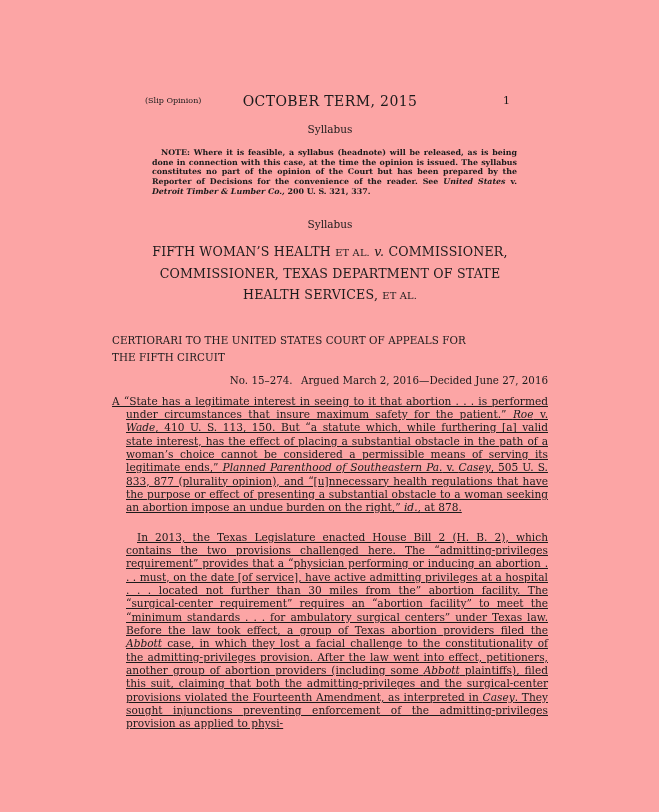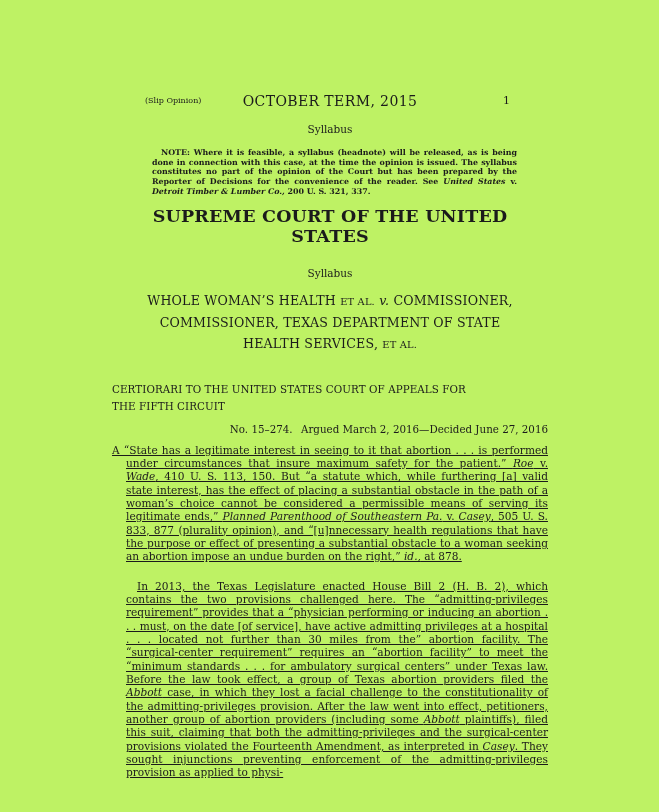--- a/index.html
+++ b/index.html
@@ -4,21 +4,21 @@
 <style>
   html, body {
     margin: 0;
     padding: 0;
     background: #ffffff;
   }
   .page {
     position: relative;
     width: 659px;
     height: 812px;
-    background: #bef264;
+    background: #fca5a5;
     color: #1b1b1b;
     font-family: "DejaVu Serif", serif;
     overflow: hidden;
   }
   .content {
     position: absolute;
     left: 112px;
     top: 93px;
     width: 436px;
   }
@@ -121,26 +121,25 @@
     <div class="runhead">
       <span class="slip">(Slip Opinion)</span>
       <span class="term">OCTOBER TERM, 2015</span>
       <span class="pagenum">1</span>
     </div>
 
     <div class="syl1">Syllabus</div>
 
     <p class="note"><span>NOTE: Where it is feasible, a syllabus (headnote) will be released, as is being done in connection with this case, at the time the opinion is issued. The syllabus constitutes no part of the opinion of the Court but has been prepared by the Reporter of Decisions for the convenience of the reader. See </span><span class="it">United States</span><span> v. </span><span class="it">Detroit Timber &amp; Lumber Co.,</span><span> 200 U. S. 321, 337.</span></p>
 
-    <div class="court">SUPREME COURT OF THE UNITED STATES</div>
 
     <div class="syl2">Syllabus</div>
 
     <div class="case-title">
-      <div><span>WHOLE WOMAN’S HEALTH </span><span class="sc">ET AL.</span><span> </span><span class="it">v.</span><span> COMMISSIONER,</span></div>
+      <div><span>FIFTH WOMAN’S HEALTH </span><span class="sc">ET AL.</span><span> </span><span class="it">v.</span><span> COMMISSIONER,</span></div>
       <div><span>COMMISSIONER, TEXAS DEPARTMENT OF STATE</span></div>
       <div><span>HEALTH SERVICES, </span><span class="sc">ET AL.</span></div>
     </div>
 
     <div class="certiorari">
       <div>CERTIORARI TO THE UNITED STATES COURT OF APPEALS FOR</div>
       <div>THE FIFTH CIRCUIT</div>
     </div>
 
     <div class="docket">No. 15–274.  Argued March 2, 2016—Decided June 27, 2016</div>

